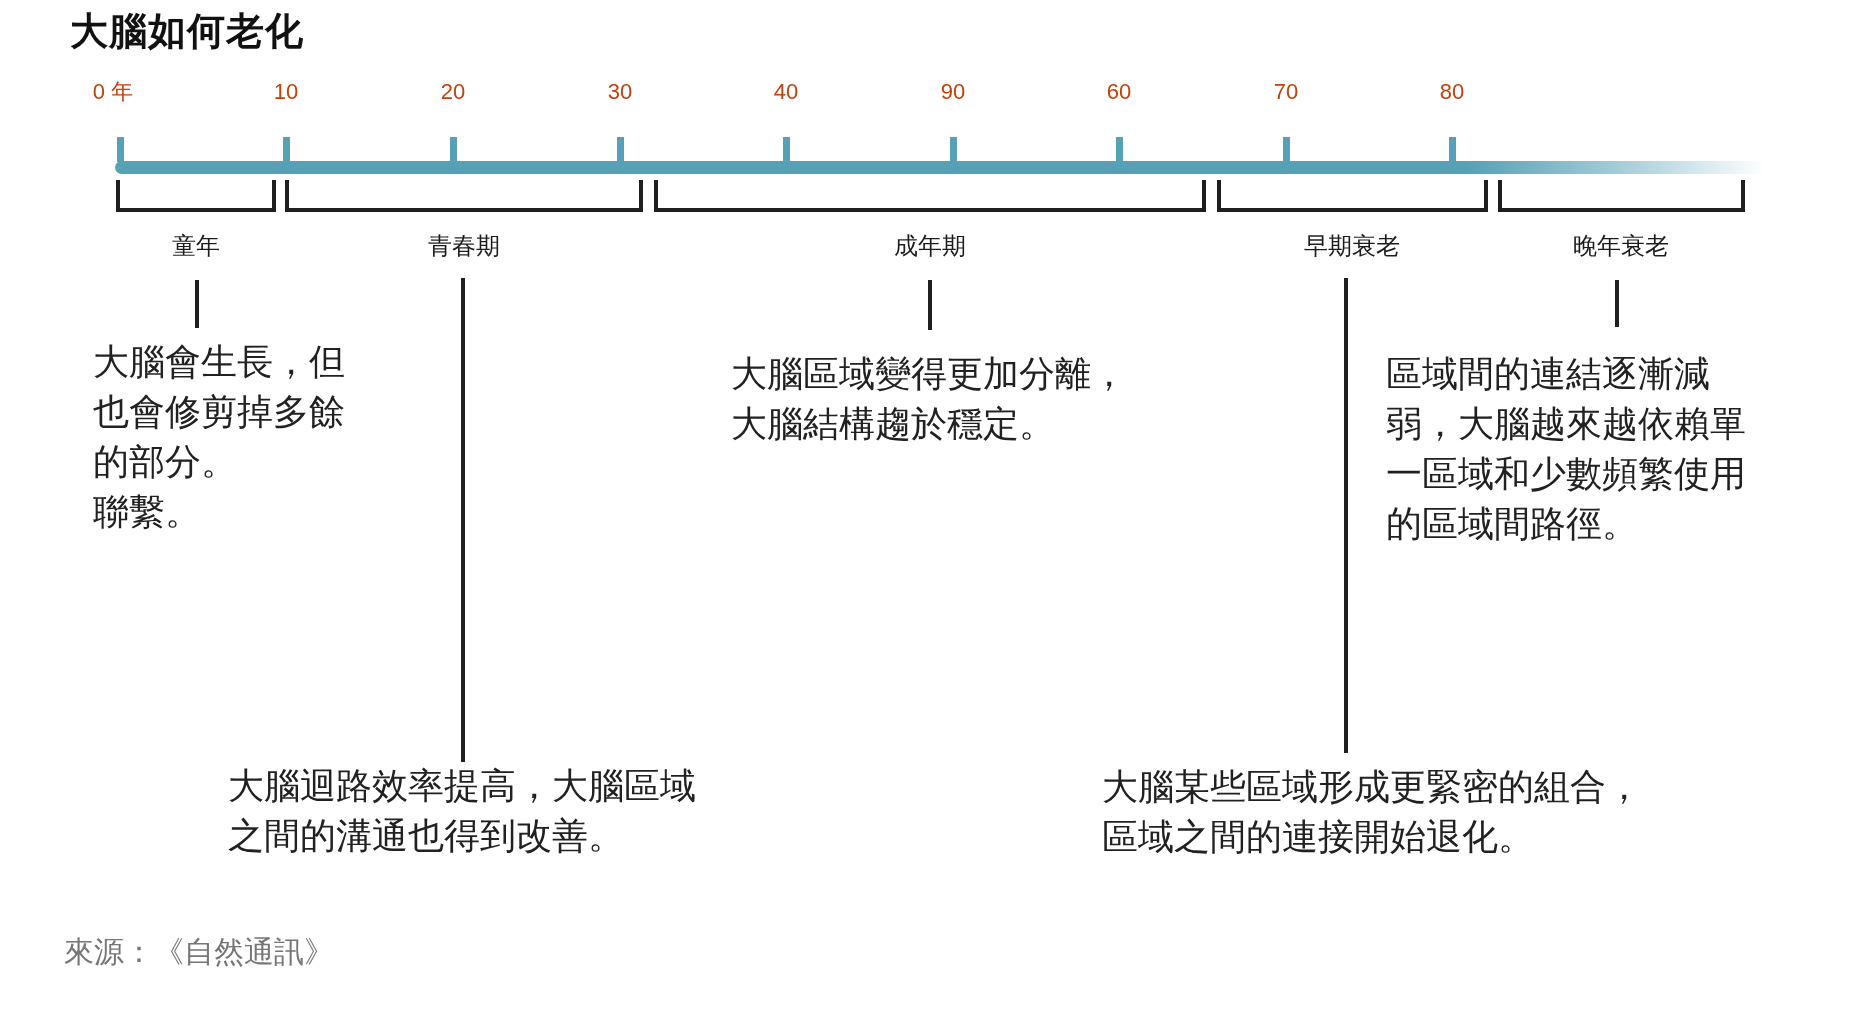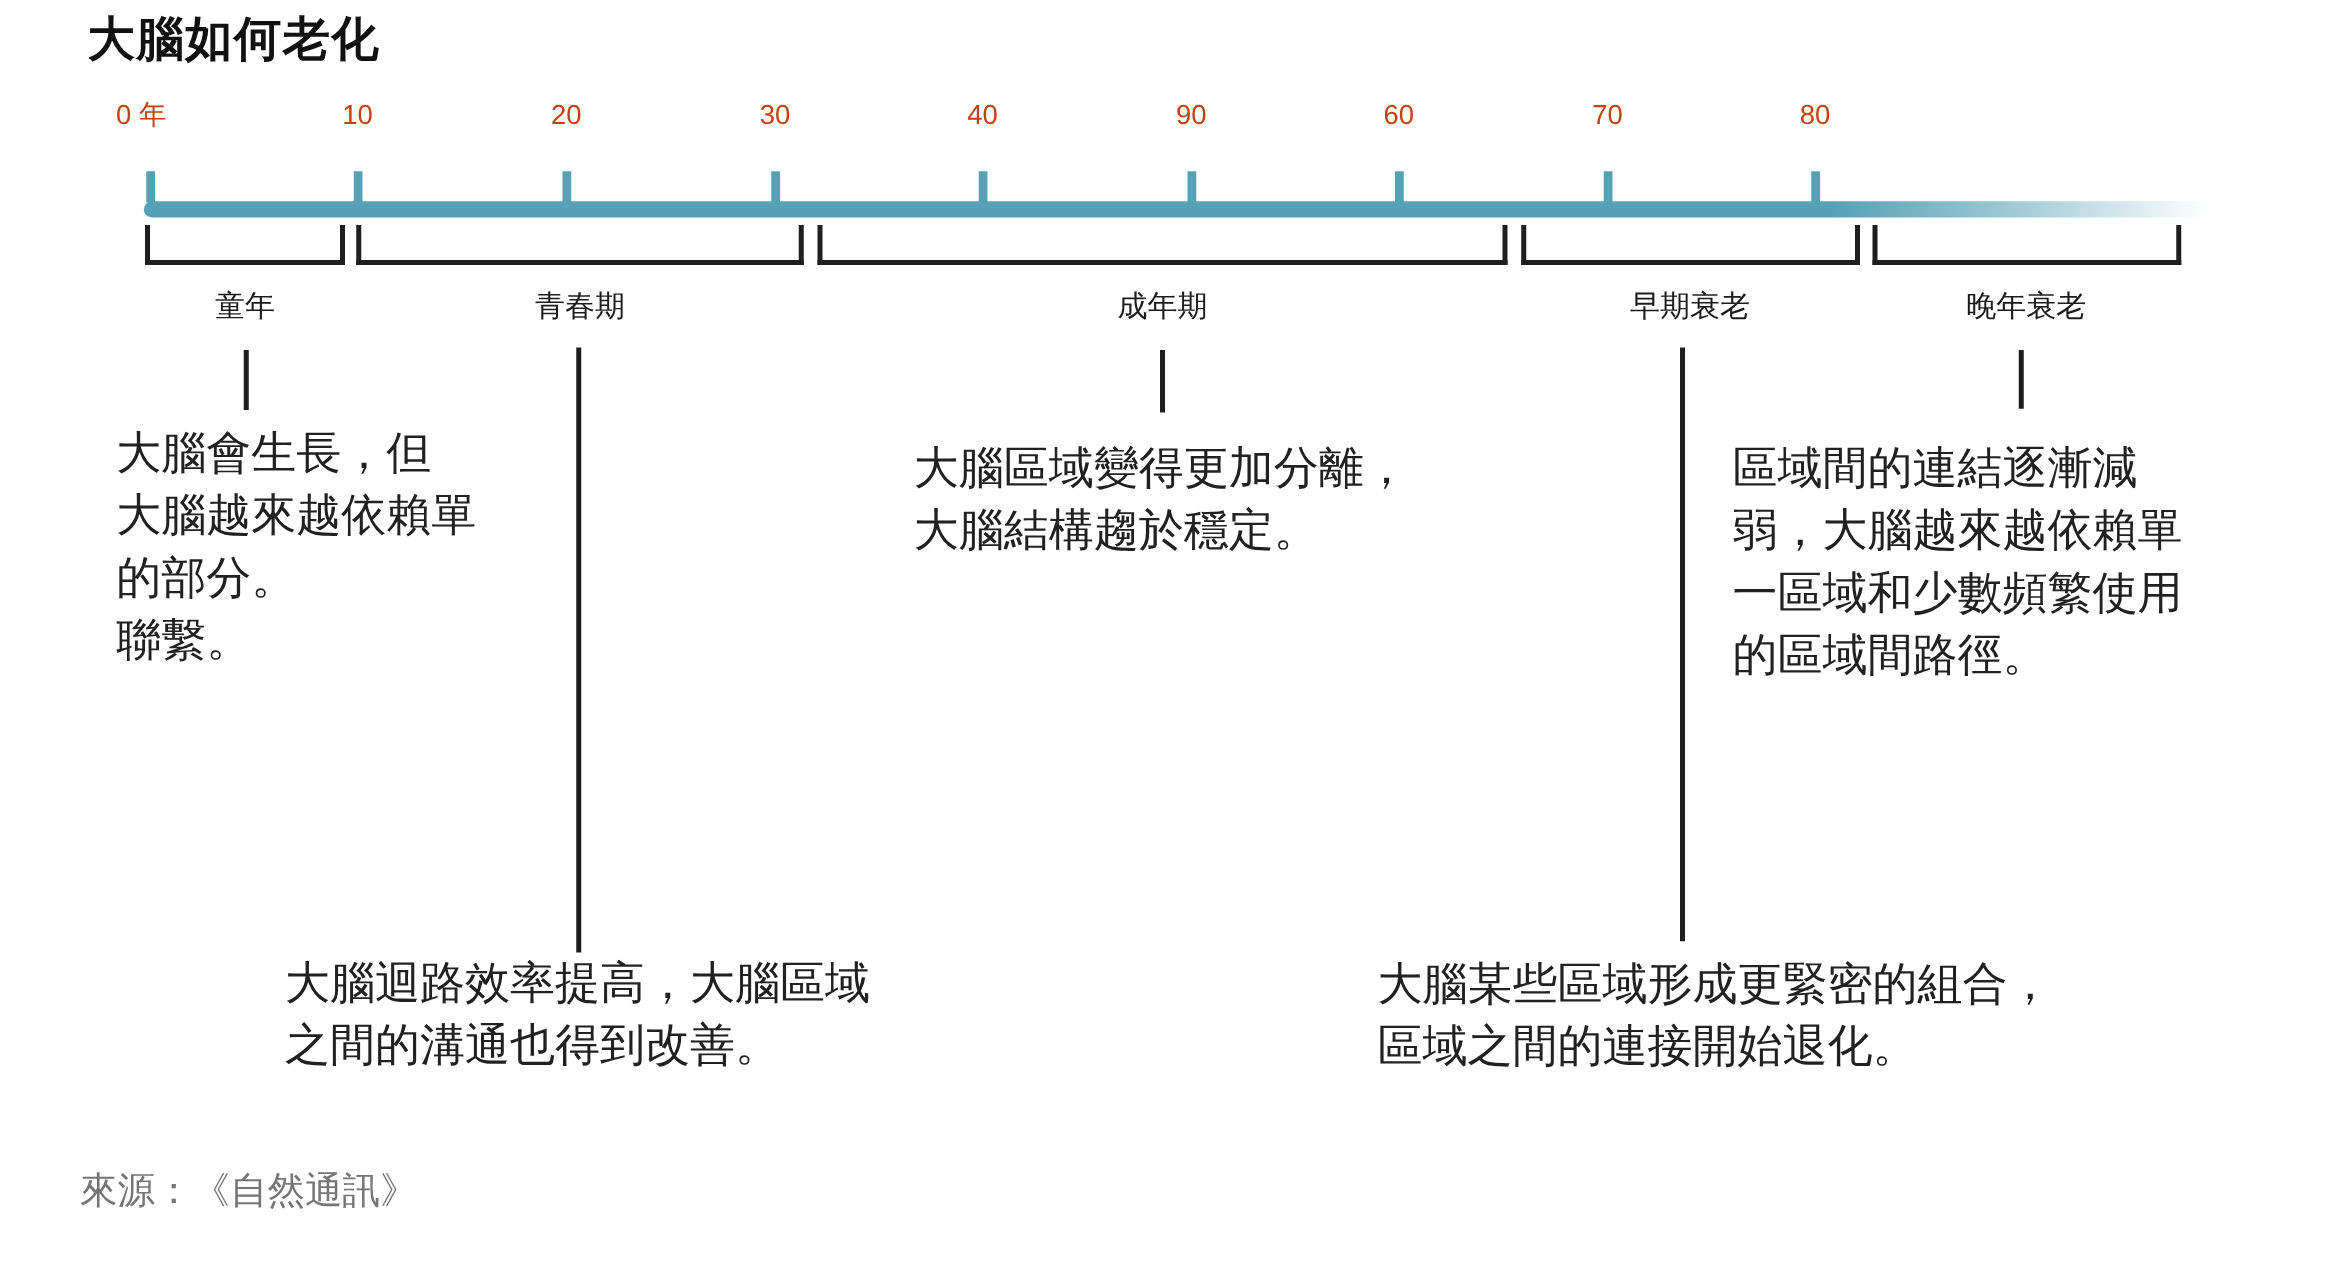--- a/index.html
+++ b/index.html
@@ -126,21 +126,21 @@
   <span class="stage-label" style="left:1352px">早期衰老</span>
   <span class="stage-label" style="left:1621px">晚年衰老</span>
 
   <div class="connector" style="left:195px;top:280px;height:48px"></div>
   <div class="connector" style="left:461px;top:278px;height:484px"></div>
   <div class="connector" style="left:928px;top:280px;height:50px"></div>
   <div class="connector" style="left:1344px;top:278px;height:475px"></div>
   <div class="connector" style="left:1615px;top:280px;height:47px"></div>
 
   <div class="desc" style="left:93px;top:337px">大腦會生長，但
-大腦越來越依賴單
+也會修剪掉多餘
 的部分。
 聯繫。</div>
   <div class="desc" style="left:228px;top:761px">大腦迴路效率提高，大腦區域
 之間的溝通也得到改善。</div>
   <div class="desc" style="left:1102px;top:762px">大腦某些區域形成更緊密的組合，
 區域之間的連接開始退化。</div>
   <div class="desc" style="left:731px;top:349px">大腦區域變得更加分離，
 大腦結構趨於穩定。</div>
   <div class="desc" style="left:1386px;top:349px">區域間的連結逐漸減
 弱，大腦越來越依賴單

